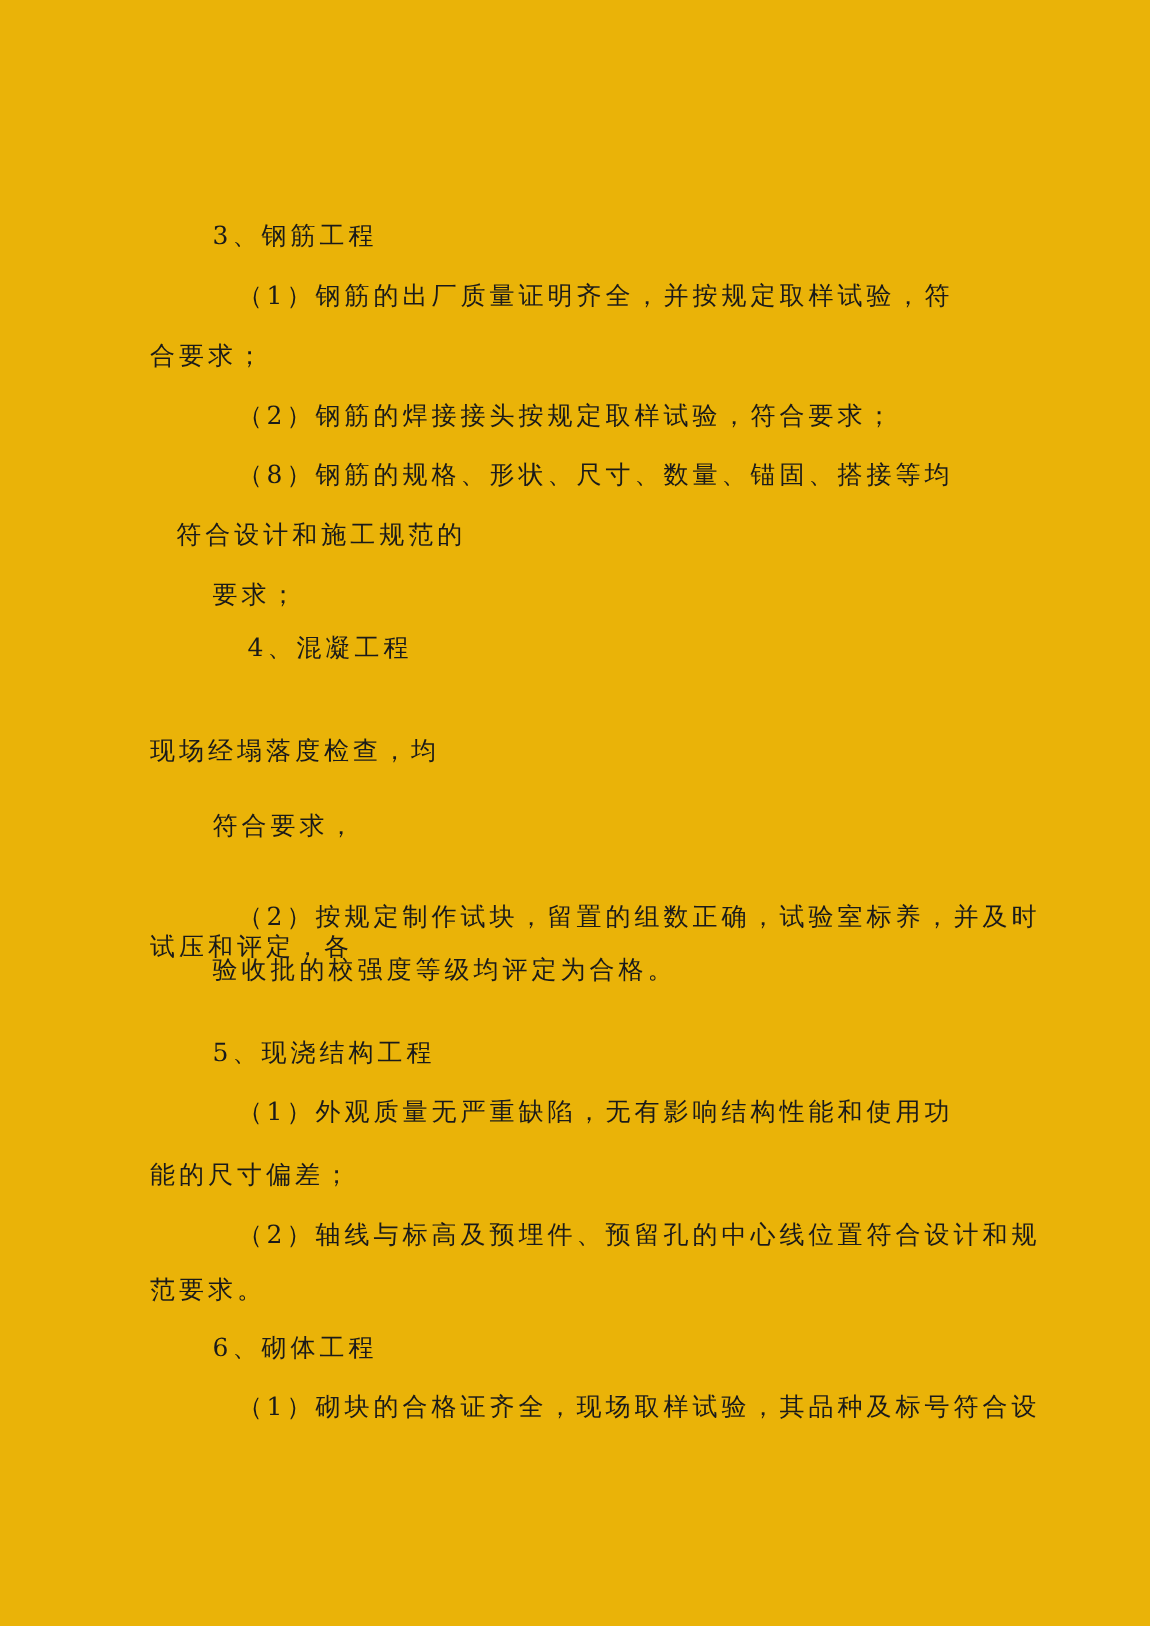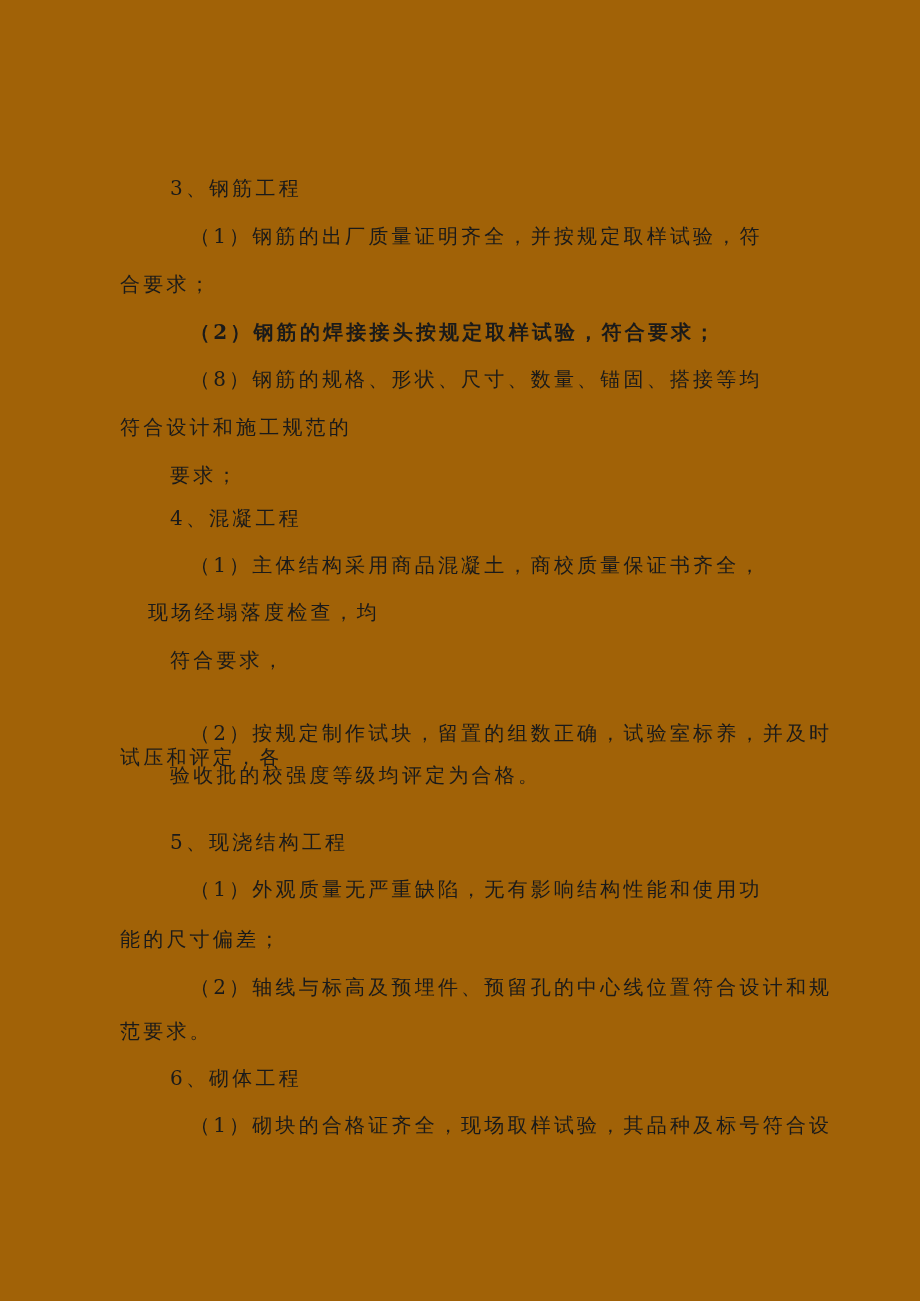--- a/index.html
+++ b/index.html
@@ -1,38 +1,37 @@
 <!DOCTYPE html>
 <html><head>
 <meta charset="utf-8">
 <style>
   html, body { margin: 0; padding: 0; background: #ffffff; }
   body { width: 920px; height: 1301px; position: relative; overflow: hidden;
          font-family: "DejaVu Serif", "Liberation Serif", serif; color: #1a1a1a; }
-  .page { position: absolute; left: 0; top: 0; width: 920px; height: 1301px; background: #a16207; }
+  .page { position: absolute; left: 0; top: 0; width: 920px; height: 1301px; background: #eab308; }
   .line { position: absolute; font-size: 20px; line-height: 24px; white-space: nowrap; letter-spacing: 3.2px; }
   .h { left: 170px; }
   .item { left: 190px; }
   .cont { left: 120px; }
   .cont2 { left: 170px; }
 </style>
 </head>
 <body>
 
 <div class="page">
   <div class="line h" style="top:176px;">3、钢筋工程</div>
   <div class="line item" style="top:224px;">（1）钢筋的出厂质量证明齐全，并按规定取样试验，符</div>
   <div class="line cont" style="top:272px;">合要求；</div>
-  <div class="line item" style="top:320px;font-weight:bold;">（2）钢筋的焊接接头按规定取样试验，符合要求；</div>
+  <div class="line item" style="top:320px;">（2）钢筋的焊接接头按规定取样试验，符合要求；</div>
   <div class="line item" style="top:367px;">（8）钢筋的规格、形状、尺寸、数量、锚固、搭接等均</div>
-  <div class="line cont" style="top:415px;">符合设计和施工规范的</div>
+  <div class="line cont" style="top:415px;margin-left:21px;">符合设计和施工规范的</div>
   <div class="line cont2" style="top:463px;">要求；</div>
-  <div class="line h" style="top:506px;">4、混凝工程</div>
-  <div class="line item" style="top:553px;">（1）主体结构采用商品混凝土，商校质量保证书齐全，</div>
-  <div class="line cont" style="top:600px;margin-left:28px;">现场经塌落度检查，均</div>
+  <div class="line h" style="top:506px;margin-left:28px;">4、混凝工程</div>
+  <div class="line cont" style="top:588px;">现场经塌落度检查，均</div>
   <div class="line cont2" style="top:648px;">符合要求，</div>
   <div class="line item" style="top:697px;margin-top:24px;">（2）按规定制作试块，留置的组数正确，试验室标养，并及时</div>
   <div class="line cont" style="top:745px;">试压和评定，各</div>
   <div class="line cont2" style="top:763px;">验收批的校强度等级均评定为合格。</div>
   <div class="line h" style="top:830px;">5、现浇结构工程</div>
   <div class="line item" style="top:877px;text-align:right;">（1）外观质量无严重缺陷，无有影响结构性能和使用功</div>
   <div class="line cont" style="top:927px;">能的尺寸偏差；</div>
   <div class="line item" style="top:975px;">（2）轴线与标高及预埋件、预留孔的中心线位置符合设计和规</div>
   <div class="line cont" style="top:1019px;">范要求。</div>
   <div class="line h" style="top:1066px;">6、砌体工程</div>

